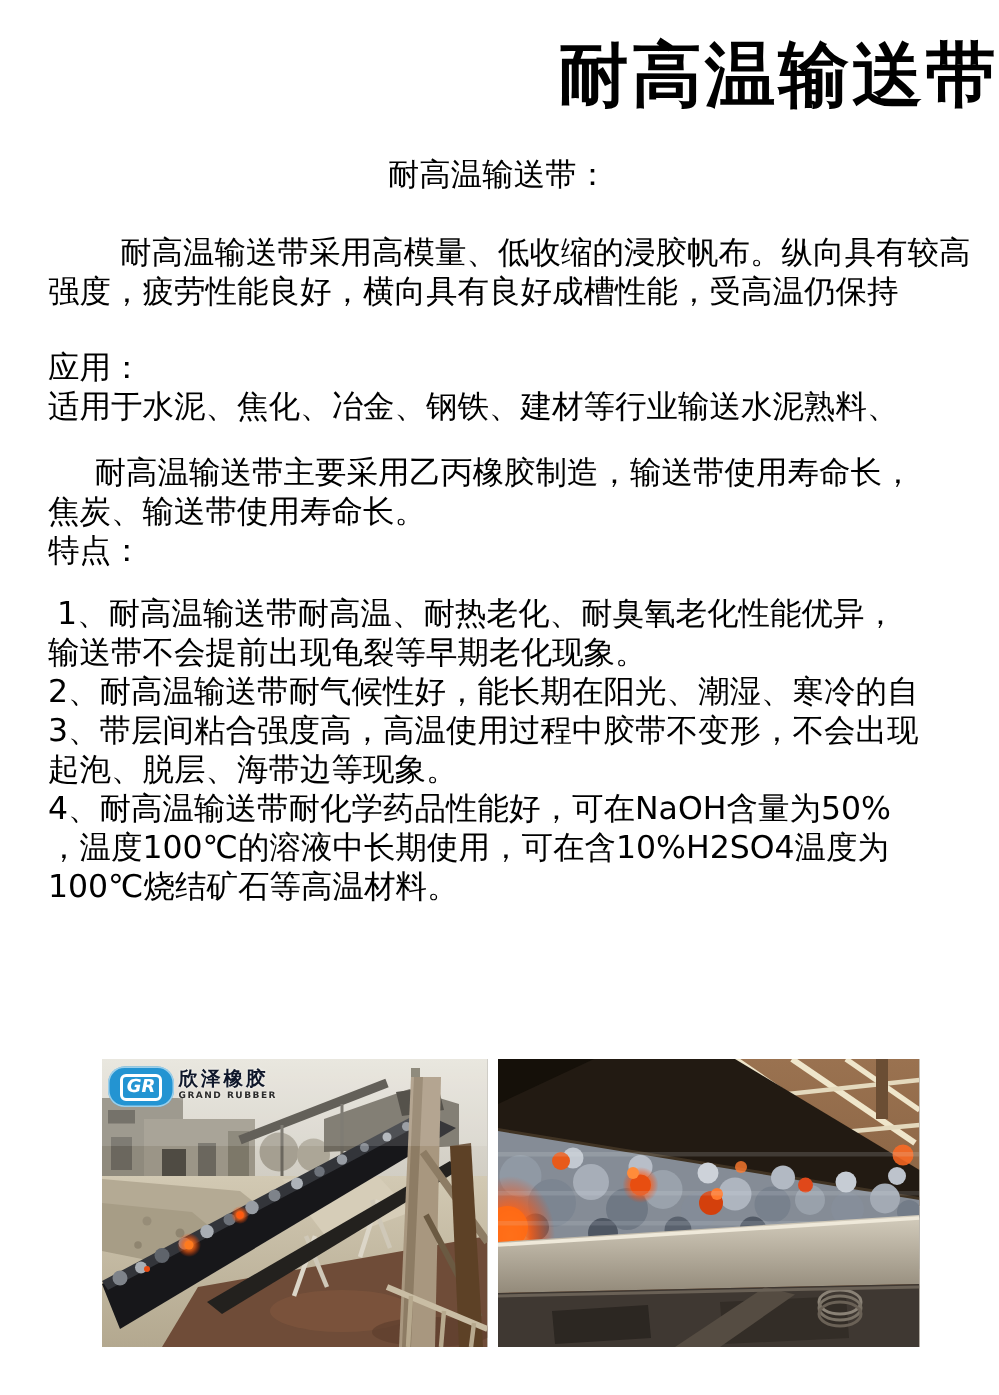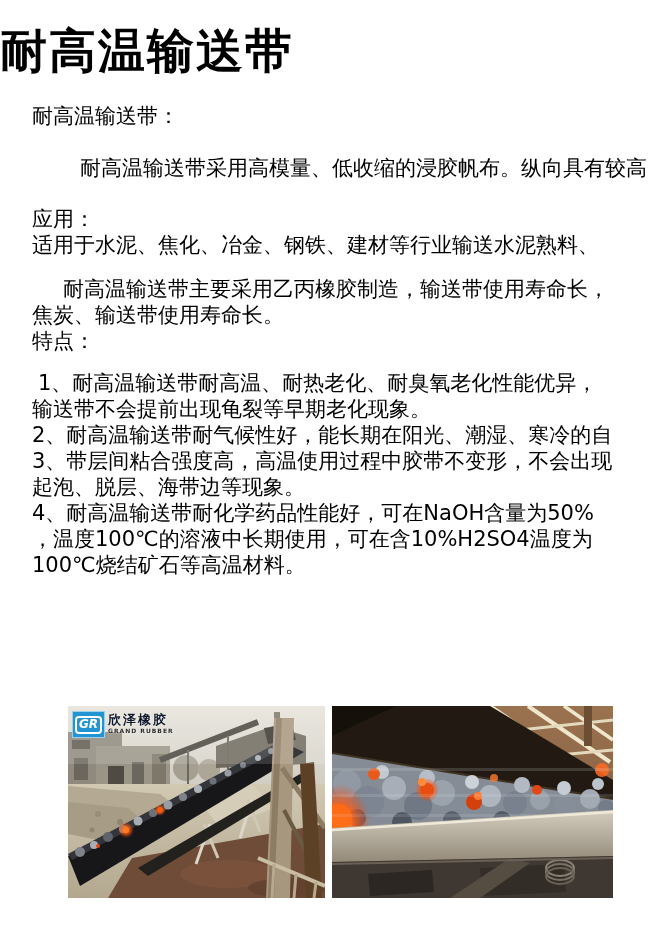--- a/index.html
+++ b/index.html
@@ -3,50 +3,50 @@
 <meta charset="utf-8">
 <style>
   html,body{margin:0;padding:0;}
   body{
     width:666px;height:930px;background:#ffffff;
     font-family:"DejaVu Sans","Liberation Sans",sans-serif;
     color:#000000;position:relative;overflow:hidden;
   }
   .page{position:relative;width:666px;height:930px;background:#fff;}
   h1.title{
-    margin:0;padding-top:22px;text-align:left;
+    margin:0;padding-top:22px;text-align:right;
     font-size:47px;line-height:58px;font-weight:700;color:#000;
     letter-spacing:2px;
   }
   .content{position:absolute;left:32px;top:103px;width:600px;}
   .t{
     font-size:21px;line-height:26px;white-space:nowrap;
     font-weight:400;color:#000;
   }
-  .lbl{margin-top:0;}
+  .lbl{margin-top:0;text-align:center;}
   .m26{margin-top:26px;margin-left:48px;}
   .m25{margin-top:25px;}
   .m18{margin-top:18px;}
   .m28{}
   .m16{margin-top:16px;}
   .ind{ text-indent:31px; }
   .ind-s{ text-indent:6px; }
   .photos{
     position:absolute;left:68px;top:706px;width:546px;height:192px;
     display:flex;gap:7px;
   }
   .photo{position:relative;overflow:hidden;background:#9a958a;}
   .photo.left{width:257px;height:192px;}
   .photo.right{width:281px;height:192px;}
   .photo svg{display:block;width:100%;height:100%;}
   .logo{
     position:absolute;left:4px;top:5px;display:flex;align-items:flex-start;gap:3px;
   }
   .logo-badge{
-    width:33px;height:27px;background:#2394d2;border-radius:0;
+    width:44px;height:27px;background:#2394d2;border-radius:11px;
     display:flex;align-items:center;justify-content:center;flex:0 0 auto;
     box-shadow:0 0 0 1px rgba(255,255,255,.55) inset;
   }
   .logo-badge span{
     color:#ffffff;font-weight:700;font-style:italic;font-size:12px;
     border:2px solid #ffffff;border-radius:4px;padding:0 2px 1px 2px;line-height:13px;
   }
   .logo-text{display:flex;flex-direction:column;justify-content:center;padding-top:2px;}
   .logo-cn{
     font-size:13px;line-height:14px;font-weight:700;color:#0f172a;
@@ -60,20 +60,21 @@
 </head>
 <body>
 
 <div class="page">
 
   <h1 class="title">耐高温输送带</h1>
 
   <div class="content">
     <div class="t lbl">耐高温输送带：</div>
     <div class="t m26">耐高温输送带采用高模量、低收缩的浸胶帆布。纵向具有较高</div>
+    <div class="t">强度，疲劳性能良好，横向具有良好成槽性能，受高温仍保持</div>
 
     <div class="t m25">应用：</div>
     <div class="t">适用于水泥、焦化、冶金、钢铁、建材等行业输送水泥熟料、</div>
     <div class="t m18 ind">耐高温输送带主要采用乙丙橡胶制造，输送带使用寿命长，</div>
     <div class="t">焦炭、输送带使用寿命长。</div>
 
     <div class="t m28">特点：</div>
     <div class="t m16 ind-s">1、耐高温输送带耐高温、耐热老化、耐臭氧老化性能优异，</div>
     <div class="t">输送带不会提前出现龟裂等早期老化现象。</div>
     <div class="t">2、耐高温输送带耐气候性好，能长期在阳光、潮湿、寒冷的自</div>

